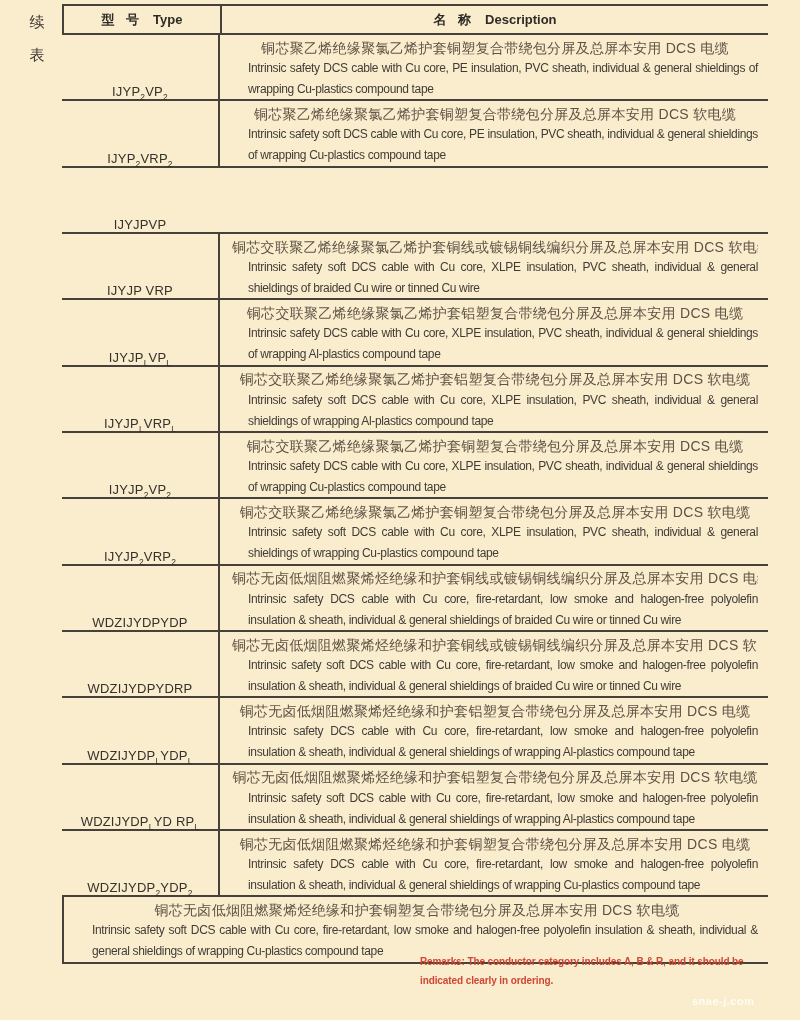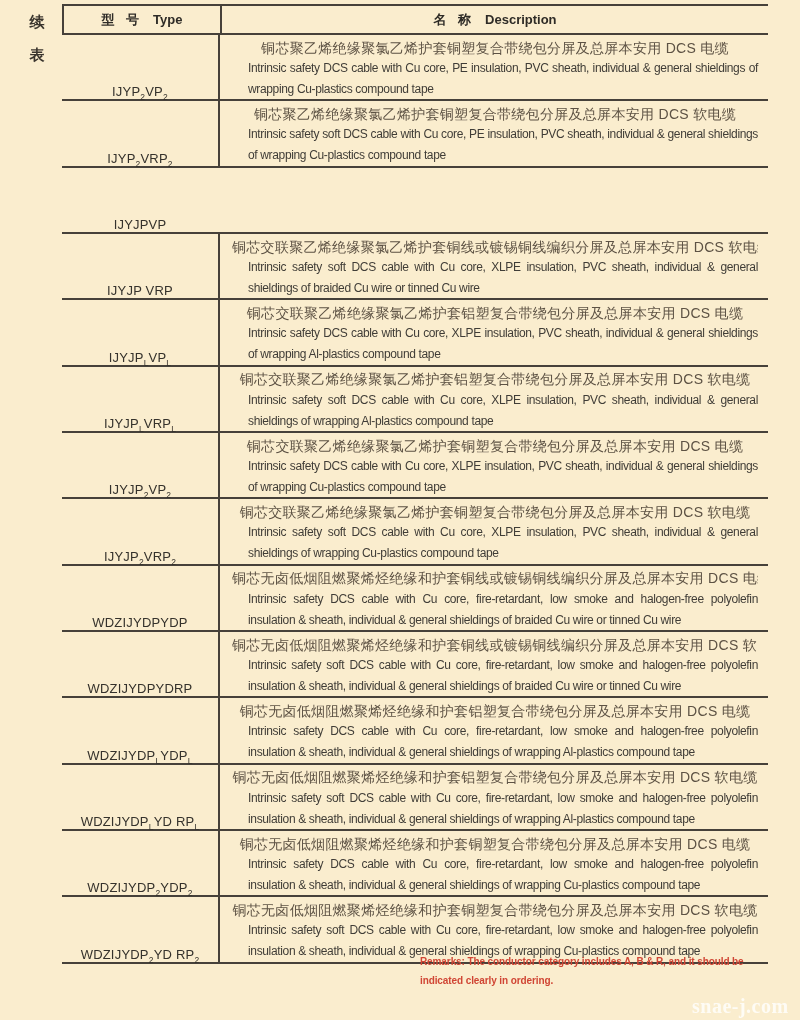--- a/index.html
+++ b/index.html
@@ -8,21 +8,21 @@
     --note-red-en:#d04534; --watermark:rgba(255,255,255,0.8);
   }
   * { box-sizing:border-box; margin:0; padding:0; }
   html,body { width:800px; height:1020px; }
   body {
     position:relative; overflow:hidden; background:var(--bg);
     font-family:"Liberation Sans","DejaVu Sans",sans-serif;
   }
   .cont-label {
     position:absolute; left:28px; top:5px; width:18px; text-align:center;
-    font-size:15px; font-weight:700; color:#3a352e; line-height:33px;
+    font-size:15px; font-weight:400; color:#3a352e; line-height:33px;
     word-break:break-all;
   }
   .table {
     position:absolute; left:62px; top:4px; width:706px;
     border-top:2px solid var(--line);
   }
   .thead {
     display:flex; height:29px;
     border-bottom:2px solid var(--line); border-left:2px solid var(--line);
     font-weight:700; font-size:13px; color:var(--header-text);
@@ -50,21 +50,21 @@
     position:absolute; left:30px; top:1028px; width:386px;
     font-size:12.5px; font-weight:400; color:var(--note-red); letter-spacing:.5px;
   }
   .note-en {
     position:absolute; left:420px; top:952px; width:362px;
     font-size:10px; font-weight:700; color:var(--note-red-en);
     line-height:19px; letter-spacing:-.1px;
   }
   .watermark {
     position:absolute; left:692px; top:995px;
-    font-family:Liberation Serif, serif; font-size:20px; font-weight:700;
+    font-family:Liberation Sans, sans-serif; font-size:11px; font-weight:700;
     color:var(--watermark); letter-spacing:.5px;
   }
 </style>
 </head>
 <body>
 
 <div class="cont-label">续表</div>
 
 <div class="table">
   <div class="thead">
@@ -198,23 +198,20 @@
     <div class="cell type-col">
       <span class="type-text">WDZIJYDP<sub>2</sub>YDP<sub>2</sub></span>
     </div>
     <div class="cell desc-col">
       <div class="cn-line">铜芯无卤低烟阻燃聚烯烃绝缘和护套铜塑复合带绕包分屏及总屏本安用 DCS 电缆</div>
       <div class="en-text">Intrinsic safety DCS cable with Cu core, fire-retardant, low smoke and halogen-free polyolefin insulation &amp; sheath, individual &amp; general shieldings of wrapping Cu-plastics compound tape</div>
     </div>
   </div>
 
   <div class="row">
-    <div class="cell type-col">
-      <span class="type-text">WDZIJYDP<sub>2</sub>YD RP<sub>2</sub></span>
-    </div>
     <div class="cell desc-col">
       <div class="cn-line">铜芯无卤低烟阻燃聚烯烃绝缘和护套铜塑复合带绕包分屏及总屏本安用 DCS 软电缆</div>
       <div class="en-text">Intrinsic safety soft DCS cable with Cu core, fire-retardant, low smoke and halogen-free polyolefin insulation &amp; sheath, individual &amp; general shieldings of wrapping Cu-plastics compound tape</div>
     </div>
   </div>
 </div>
 </div>
 
 <div class="note-cn">注：导体种类共有三种类型：A、B、R。订货时应在型号后注明。</div>
 <div class="note-en">Remarks: The conductor category includes A, B &amp; R, and it should be indicated clearly in ordering.</div>

